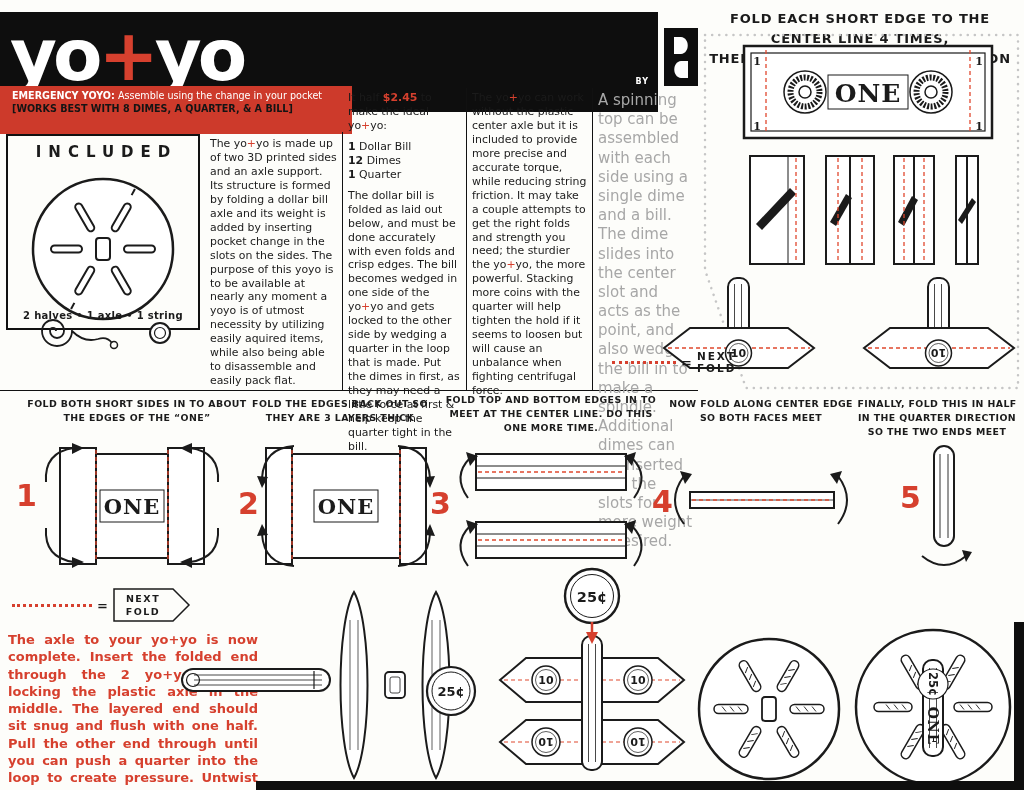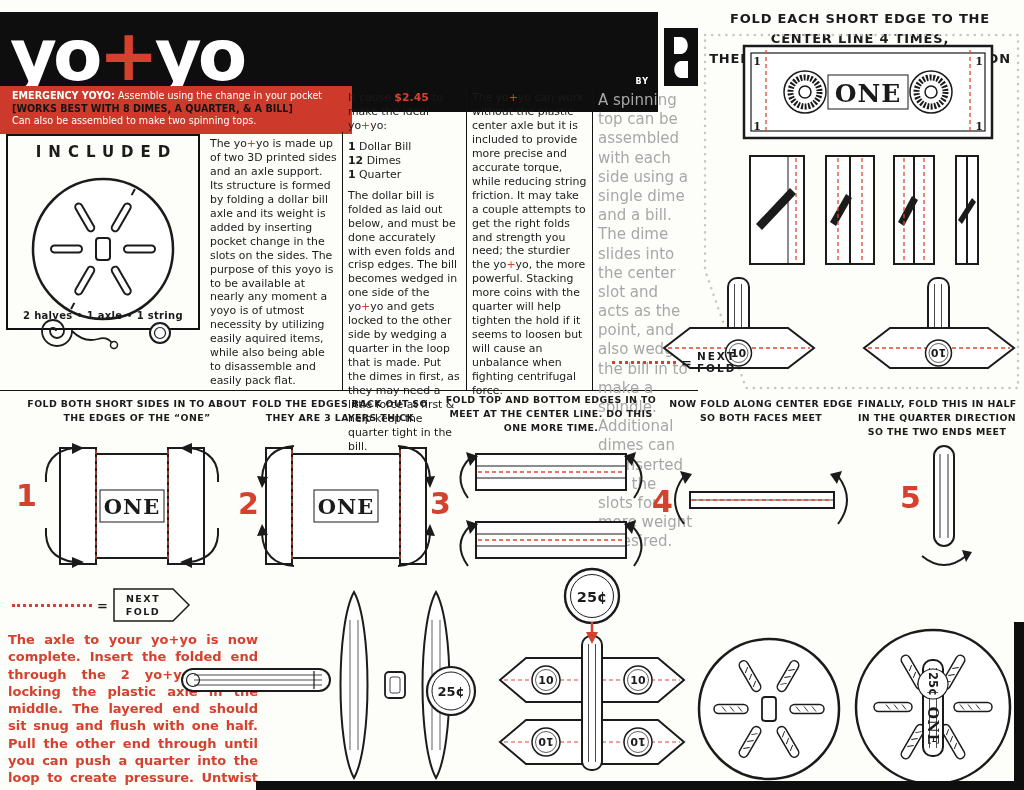--- a/index.html
+++ b/index.html
@@ -71,21 +71,20 @@
       <path d="M10,9 h7 v17 h-7 z" fill="#fff"></path>
         <path d="M17,9 c9,1 9,16 0,17 z" fill="#fff"></path>
       <path d="M24,33 h-7 v17 h7 z" fill="#fff"></path>
         <path d="M17,33 c-9,1 -9,16 0,17 z" fill="#fff"></path>
     </svg>
   </div>
 
   <div class="abs banner">
     <div class="b1"><span class="b-bold">EMERGENCY YOYO:</span><span> Assemble using the change in your pocket</span></div>
     <div class="b2">[WORKS BEST WITH 8 DIMES, A QUARTER, &amp; A BILL]</div>
-    <div class="b3">Can also be assembled to make two spinning tops.</div>
   </div>
 
   <div class="abs included">
     <div class="included-title">INCLUDED</div>
     <svg width="188" height="200" viewBox="0 0 188 200">
       <circle cx="95" cy="88" r="70" fill="#fff" stroke="#1b1b1b" stroke-width="2.5"></circle>
       <g stroke="#1b1b1b" stroke-width="2" fill="#fff">
         <g transform="rotate(0 95 88)">
             <rect x="116" y="84.5" width="31" height="7" rx="3.5"></rect>
           </g>
@@ -121,21 +120,21 @@
   </div>
 
   <div class="abs vline" style="left:342px;top:132px;height:258px"></div>
   <div class="abs vline" style="left:466px;top:88px;height:302px"></div>
   <div class="abs vline" style="left:592px;top:88px;height:302px"></div>
   <div class="abs hline" style="left:0;top:390px;width:698px"></div>
 
   <div class="abs col plusify" style="left:210px;top:137px;width:127px">The yo<span class="plus">+</span>yo is made up of two 3D printed sides and an axle support. Its structure is formed by folding a dollar bill axle and its weight is added by inserting pocket change in the slots on the sides. The purpose of this yoyo is to be available at nearly any moment a yoyo is of utmost necessity by utilizing easily aquired items, while also being able to disassemble and easily pack flat.</div>
 
   <div class="abs col" style="left:348px;top:91px;width:113px">
-    <p><span>It cause </span><span class="money">$2.45</span><span class="plusify"> to make the ideal yo<span class="plus">+</span>yo:</span></p>
+    <p><span>It half </span><span class="money">$2.45</span><span class="plusify"> to make the ideal yo<span class="plus">+</span>yo:</span></p>
     <div>
       <div><span class="qty">1</span> <span>Dollar Bill</span></div>
       <div><span class="qty">12</span> <span>Dimes</span></div>
       <div><span class="qty">1</span> <span>Quarter</span></div>
     </div>
     <p class="plusify" style="margin-top:7px">The dollar bill is folded as laid out below, and must be done accurately with even folds and crisp edges. The bill becomes wedged in one side of the yo<span class="plus">+</span>yo and gets locked to the other side by wedging a quarter in the loop that is made. Put the dimes in first, as they may need a little force at first &amp; help keep the quarter tight in the bill.</p>
   </div>
 
   <div class="abs col plusify" style="left:472px;top:91px;width:115px">The yo<span class="plus">+</span>yo can work without the plastic center axle but it is included to provide more precise and accurate torque, while reducing string friction. It may take a couple attempts to get the right folds and strength you need; the sturdier the yo<span class="plus">+</span>yo, the more powerful. Stacking more coins with the quarter will help tighten the hold if it seems to loosen but will cause an unbalance when fighting centrifugal force.</div>
 

